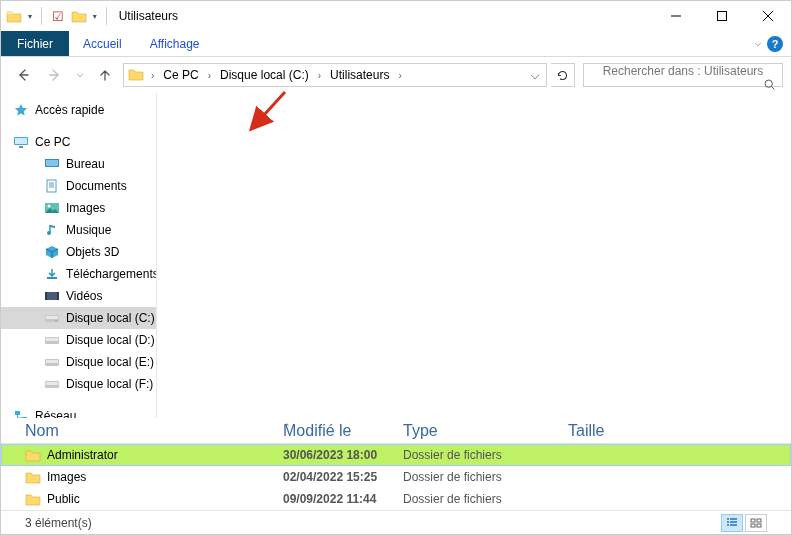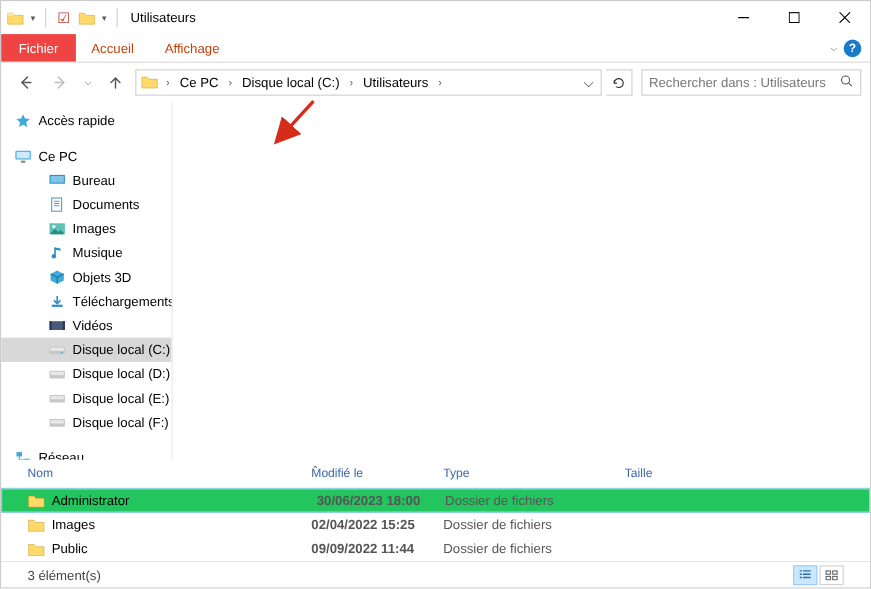--- a/index.html
+++ b/index.html
@@ -10,61 +10,61 @@
   .titlebar .qat { display: flex; align-items: center; gap: 2px; }
   .titlebar .qat .folder-sm { width: 18px; height: 18px; display: inline-flex; align-items: center; justify-content: center; }
   .titlebar .sep { width: 1px; height: 18px; background: #d0d0d0; margin: 0 4px; }
   .titlebar .title { margin-left: 8px; font-size: 12px; color: #000; }
   .win-controls { margin-left: auto; display: flex; }
   .win-controls .btn { width: 46px; height: 30px; display: flex; align-items: center; justify-content: center; }
   .win-controls svg { width: 10px; height: 10px; }
 
   
   .ribbon { height: 26px; display: flex; align-items: stretch; border-bottom: 1px solid #dadada; position: relative; }
-  .ribbon .file-tab { background: #ef4444; color: #fff; padding: 4px 16px; display: flex; align-items: center; font-size: 12px; }
-  .ribbon .tab { padding: 0 14px; display: flex; align-items: center; color: #c2410c; }
+  .ribbon .file-tab { background: #0c4a6e; color: #fff; padding: 4px 16px; display: flex; align-items: center; font-size: 12px; }
+  .ribbon .tab { padding: 0 14px; display: flex; align-items: center; color: #1d4ed8; }
   .ribbon-right { margin-left: auto; display: flex; align-items: center; padding-right: 8px; gap: 6px; }
   .help-circle { width: 16px; height: 16px; border-radius: 50%; background: #1979ca; color: #fff; display: flex; align-items: center; justify-content: center; font-size: 11px; font-weight: bold; }
 
   
   .nav-row { height: 36px; display: flex; align-items: center; padding: 4px 8px; gap: 4px; }
   .nav-btn { width: 28px; height: 28px; display: flex; align-items: center; justify-content: center; color: #606060; }
   .nav-btn.disabled { color: #bdbdbd; }
   .addr { flex: 1; height: 24px; border: 1px solid #cfcfcf; display: flex; align-items: center; padding: 0 2px; position: relative; }
   .addr .crumb { display: flex; align-items: center; padding: 0 6px; height: 100%; color: #000; }
   .addr .sep-chev { color: #606060; padding: 0 3px; font-size: 10px; }
   .addr .folder-ic { margin: 0 4px 0 2px; }
   .addr .drop { margin-left: auto; width: 18px; display: flex; align-items: center; justify-content: center; color: #555; }
   .refresh { width: 24px; height: 24px; border: 1px solid #cfcfcf; border-left: none; display: flex; align-items: center; justify-content: center; color: #333; }
-  .search { width: 200px; height: 24px; border: 1px solid #cfcfcf; margin-left: 4px; display: flex; align-items: center; padding: 0 6px; color: #777; position: relative; }
+  .search { width: 200px; height: 24px; border: 1px solid #cfcfcf; margin-left: 4px; display: flex; align-items: center; padding: 0 6px; color: #777; position: relative; flex-direction: column; }
   .search .sicon { margin-left: auto; color: #555; }
 
   
   .body { display: flex; height: calc(100% - 30px - 26px - 36px - 24px); flex-direction: column; }
 
   
   .tree { width: 156px; border-right: 1px solid #e8e8e8; padding: 6px 0 6px 0; overflow: hidden; }
   .tree .node { display: flex; align-items: center; height: 22px; padding-left: 12px; gap: 6px; color: #000; white-space: nowrap; }
   .tree .node.indent { padding-left: 43px; }
   .tree .node.selected { background: #d8d8d8; }
   .tree .spacer { height: 10px; }
 
   
   .list { flex: 1; display: flex; flex-direction: column; position: relative; }
   .cols { display: flex; height: 26px; border-bottom: 1px solid #e8e8e8; align-items: center; padding-left: 16px; color: #2b5797; }
-  .cols .col { padding: 0 8px; color: #3a67a6; font-size: 11px; }
+  .cols .col { padding: 0 8px; color: #3a67a6; font-size: 16px; }
   .cols .col.name { width: 258px; }
   .cols .col.mod { width: 120px; }
   .cols .col.type { width: 118px; }
   .cols .col.size { flex: 1; margin-left: 47px; }
   .cols .sort-caret { font-size: 9px; color: #666; position: absolute; left: 282px; top: 4px; }
 
   .rows { flex: 1; }
   .row { display: flex; align-items: center; height: 22px; padding-left: 16px; }
-  .row.sel { background: #22c55e; outline: 1px solid #99d1ff; outline-offset: -1px; text-align: center; }
+  .row.sel { background: #bef264; outline: 1px solid #99d1ff; outline-offset: -1px; }
   .row .c { padding: 0 8px; color: #000; font-size: 12px; white-space: nowrap; overflow: hidden; }
   .row .c.name { width: 258px; display: flex; align-items: center; gap: 6px; }
   .row .c.mod { width: 120px; color: #555; font-weight: bold; }
   .row .c.type { width: 118px; color: #555; }
   .row .c.size { flex: 1; }
 
   
   .status { position: absolute; bottom: 0; left: 0; right: 0; height: 24px; border-top: 1px solid #e5e5e5; display: flex; align-items: center; padding: 0 24px; color: #444; font-size: 12px; }
   .status .views { margin-left: auto; display: flex; gap: 2px; }
   .status .vbtn { width: 22px; height: 18px; border: 1px solid #cfcfcf; display: flex; align-items: center; justify-content: center; }

